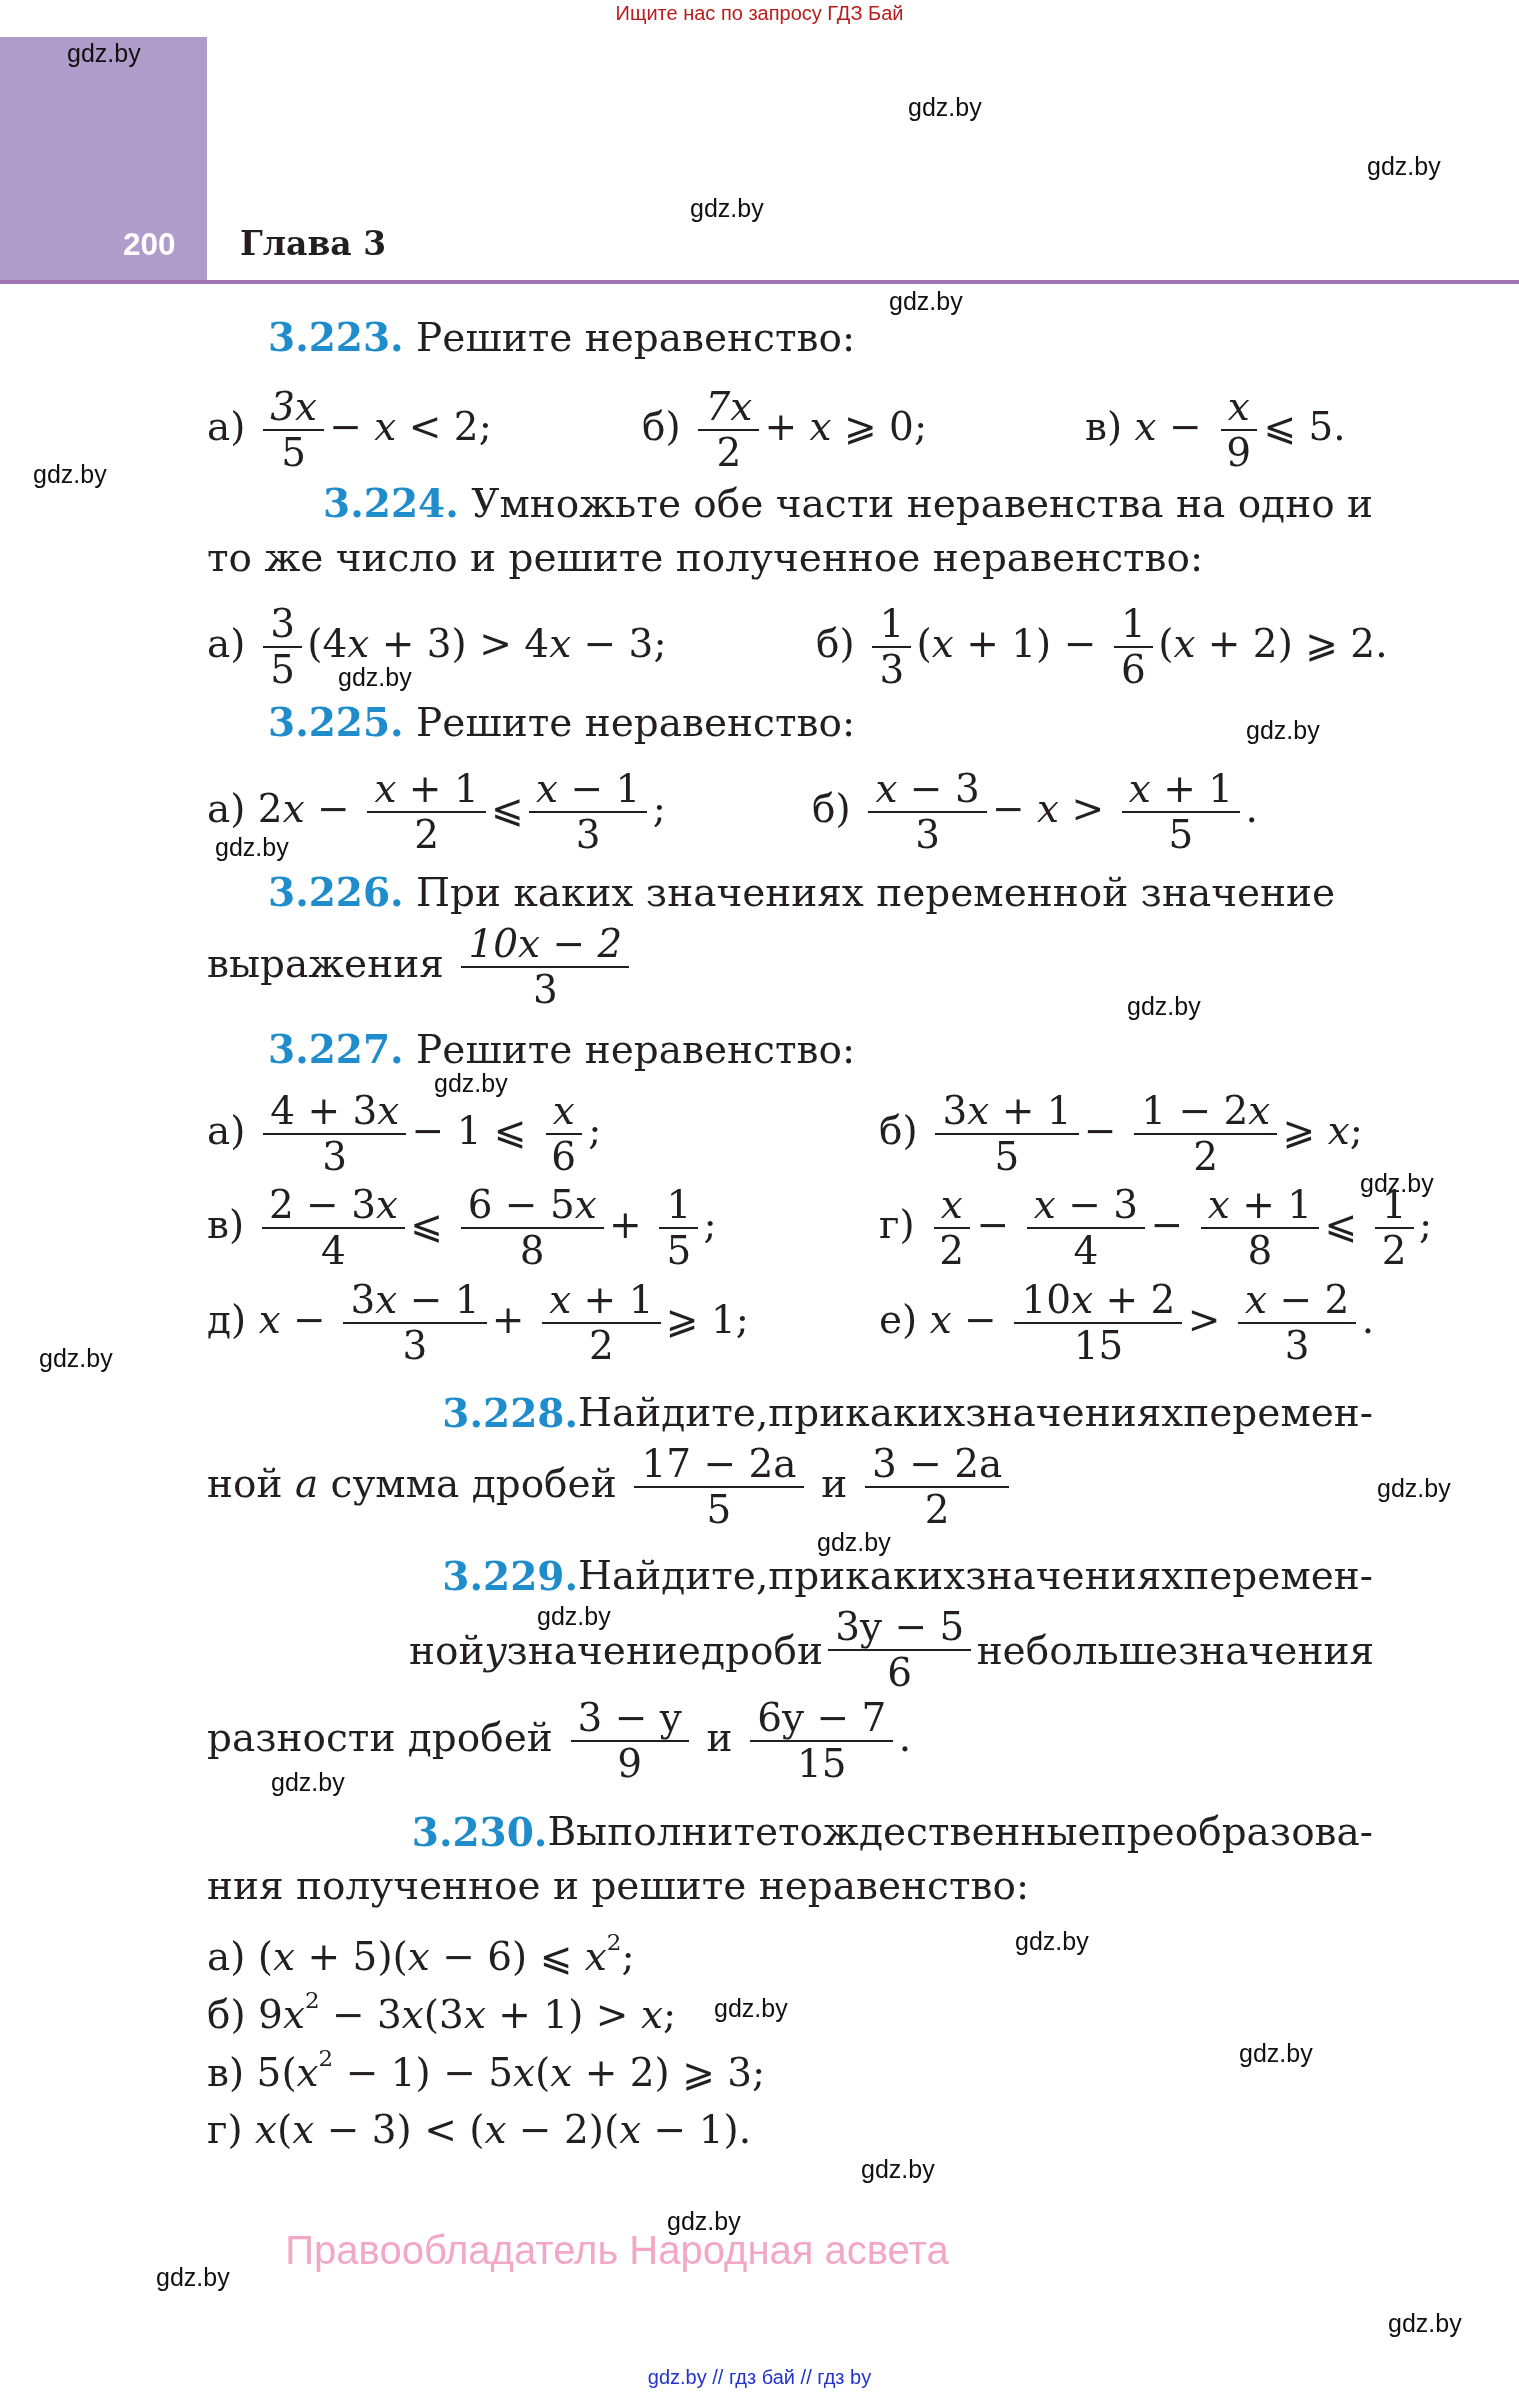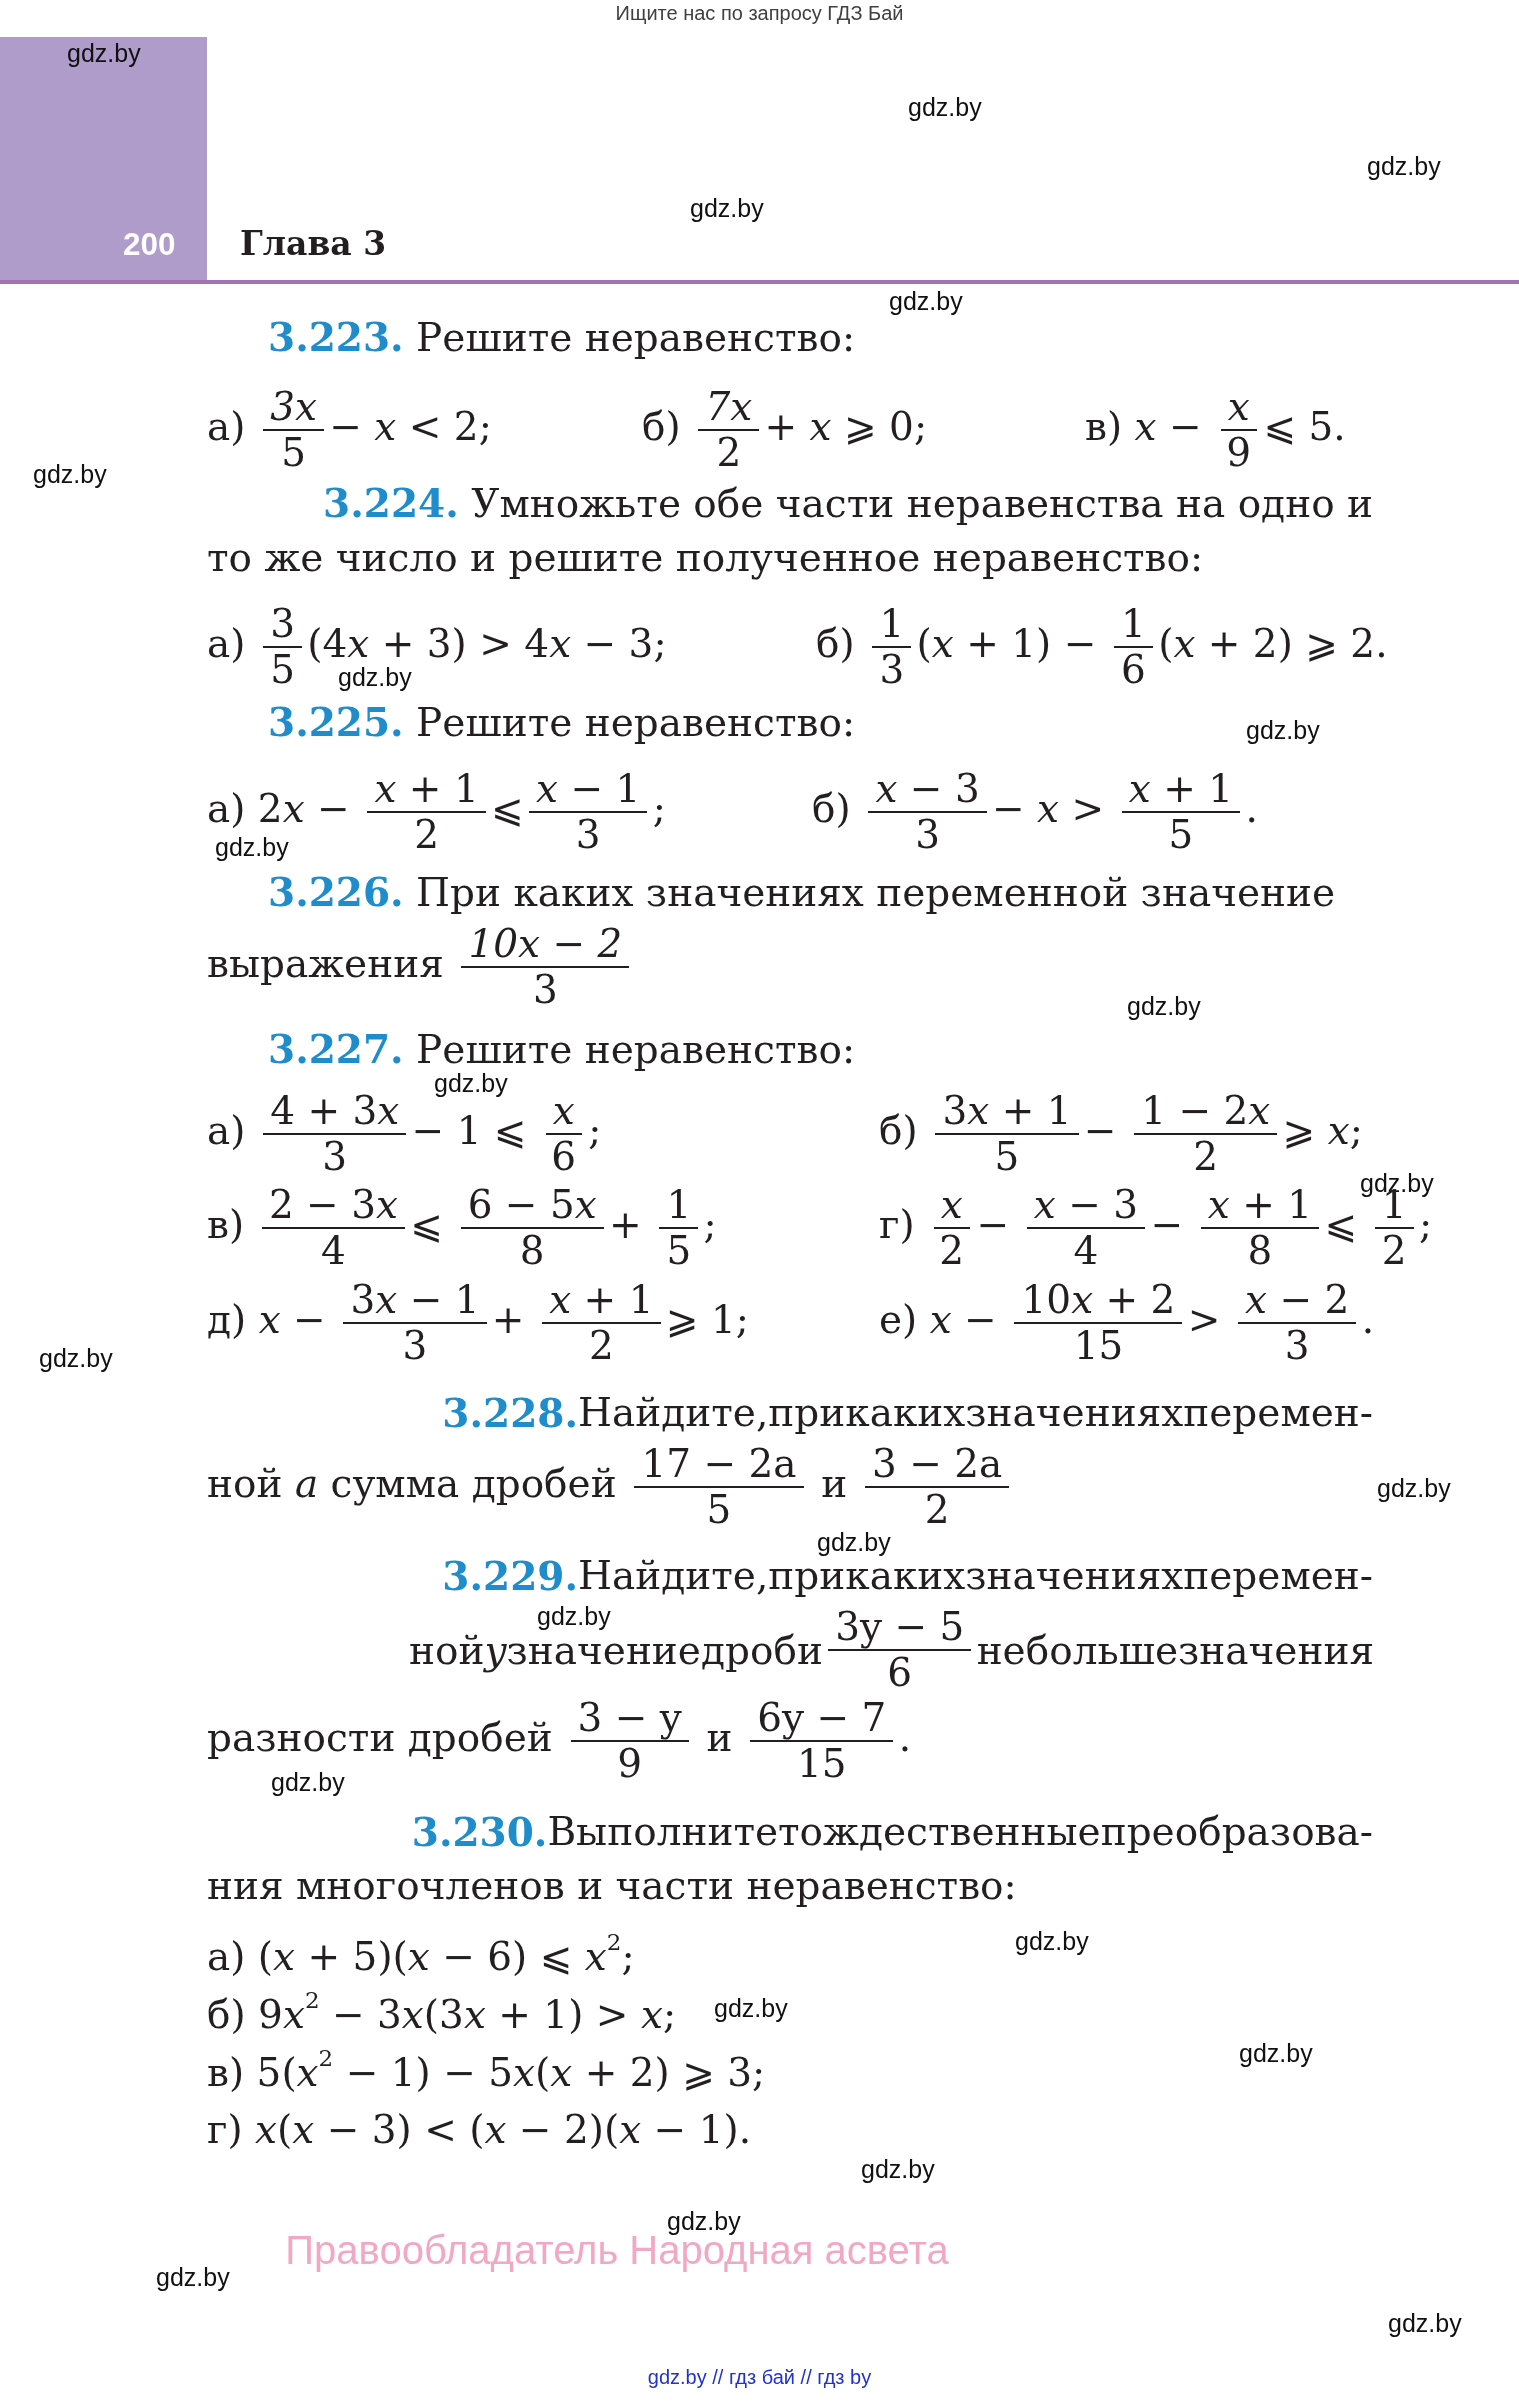--- a/index.html
+++ b/index.html
@@ -1,19 +1,19 @@
 <!DOCTYPE html>
 <html style="font-size:14px"><head>
 <meta charset="utf-8">
 <style>
   html, body { margin:0; padding:0; background:#ffffff; }
   body { width:1519px; height:2401px; position:relative; overflow:hidden;
          font-family:"DejaVu Serif", "Liberation Serif", serif; color:#231f20; }
   .abs { position:absolute; }
-  .banner { top:1.8px; left:0; width:1519px; text-align:center; color:#404040;
+  .banner { top:1.8px; left:0; width:1519px; text-align:center; color:#b91c1c;
             font-family:"Liberation Sans", sans-serif; font-size:20px; }
   .side { left:0; top:37px; width:207px; height:245px; background:#b09ccb; }
   .rule { left:0; top:280px; width:1519px; height:3.5px; background:#a274b3; }
   .pagenum { left:123px; top:226px; color:#ffffff; font-family:"Liberation Sans", sans-serif;
              font-weight:bold; font-size:31.5px; }
   .chapter { left:240px; top:224px; font-size:33px; font-weight:bold; color:#231f20; }
   .wm { font-family:"Liberation Sans", sans-serif; font-size:25px; color:#111; }
   .line { position:absolute; left:207px; width:1167px; font-size:39px; line-height:44px; white-space:nowrap; }
   .justify { display:flex; justify-content:flex-end; }
   .num { color:#1f8ccb; font-weight:bold; }
@@ -277,21 +277,21 @@
       <span class="d">15</span>
     </span>.
 </div>
 
 <div class="line justify" style="top:1810px;padding-left:61px;width:1105px">
   <span class="num">3.230.</span>
   <span>Выполните</span>
   <span>тождественные</span>
   <span>преобразова-</span>
 </div>
-<div class="line" style="top:1864px">ния многочленов и части неравенство:</div>
+<div class="line" style="top:1864px">ния полученное и решите неравенство:</div>
 <div class="item" style="left:207px;top:1934px;font-size:39px;white-space:nowrap">
   <span>а)</span>
   (<span class="i">x</span> + 5)(<span class="i">x</span> − 6) ⩽ <span class="i">x</span><span class="sup">2</span>;
 </div>
 <div class="item" style="left:207px;top:1992px;font-size:39px;white-space:nowrap">
   <span>б)</span>
   9<span class="i">x</span><span class="sup">2</span> − 3<span class="i">x</span>(3<span class="i">x</span> + 1) &gt; <span class="i">x</span>;
 </div>
 <div class="item" style="left:207px;top:2050px;font-size:39px;white-space:nowrap">
   <span>в)</span>

